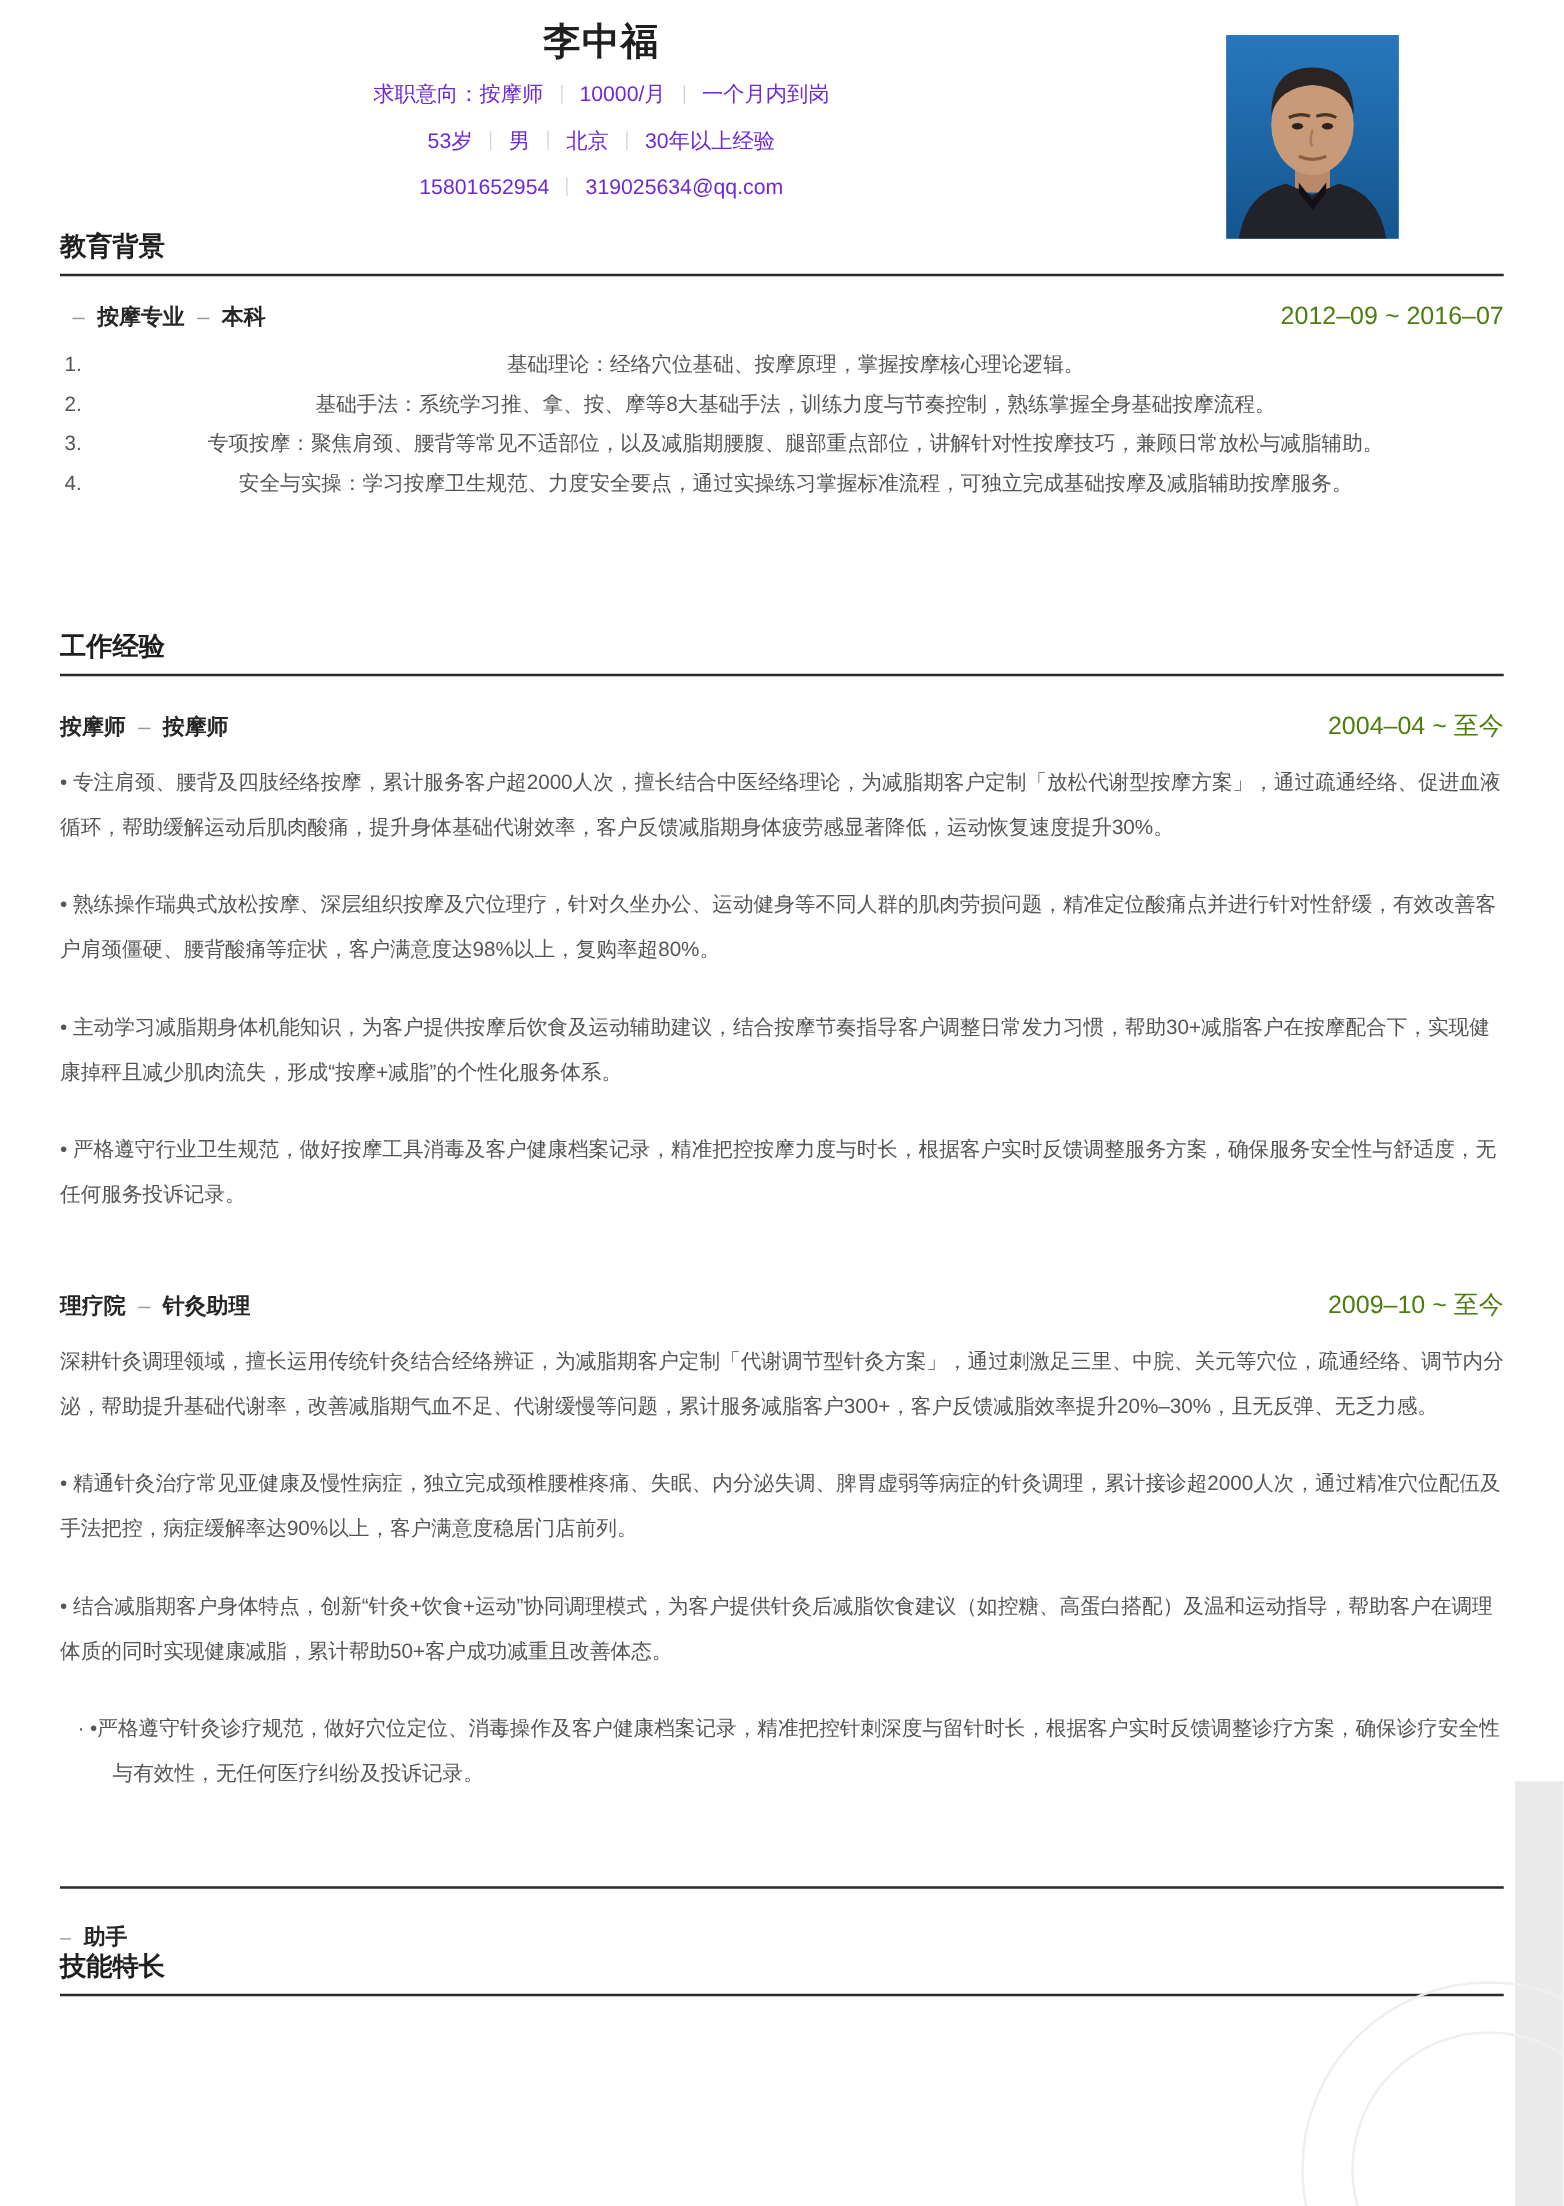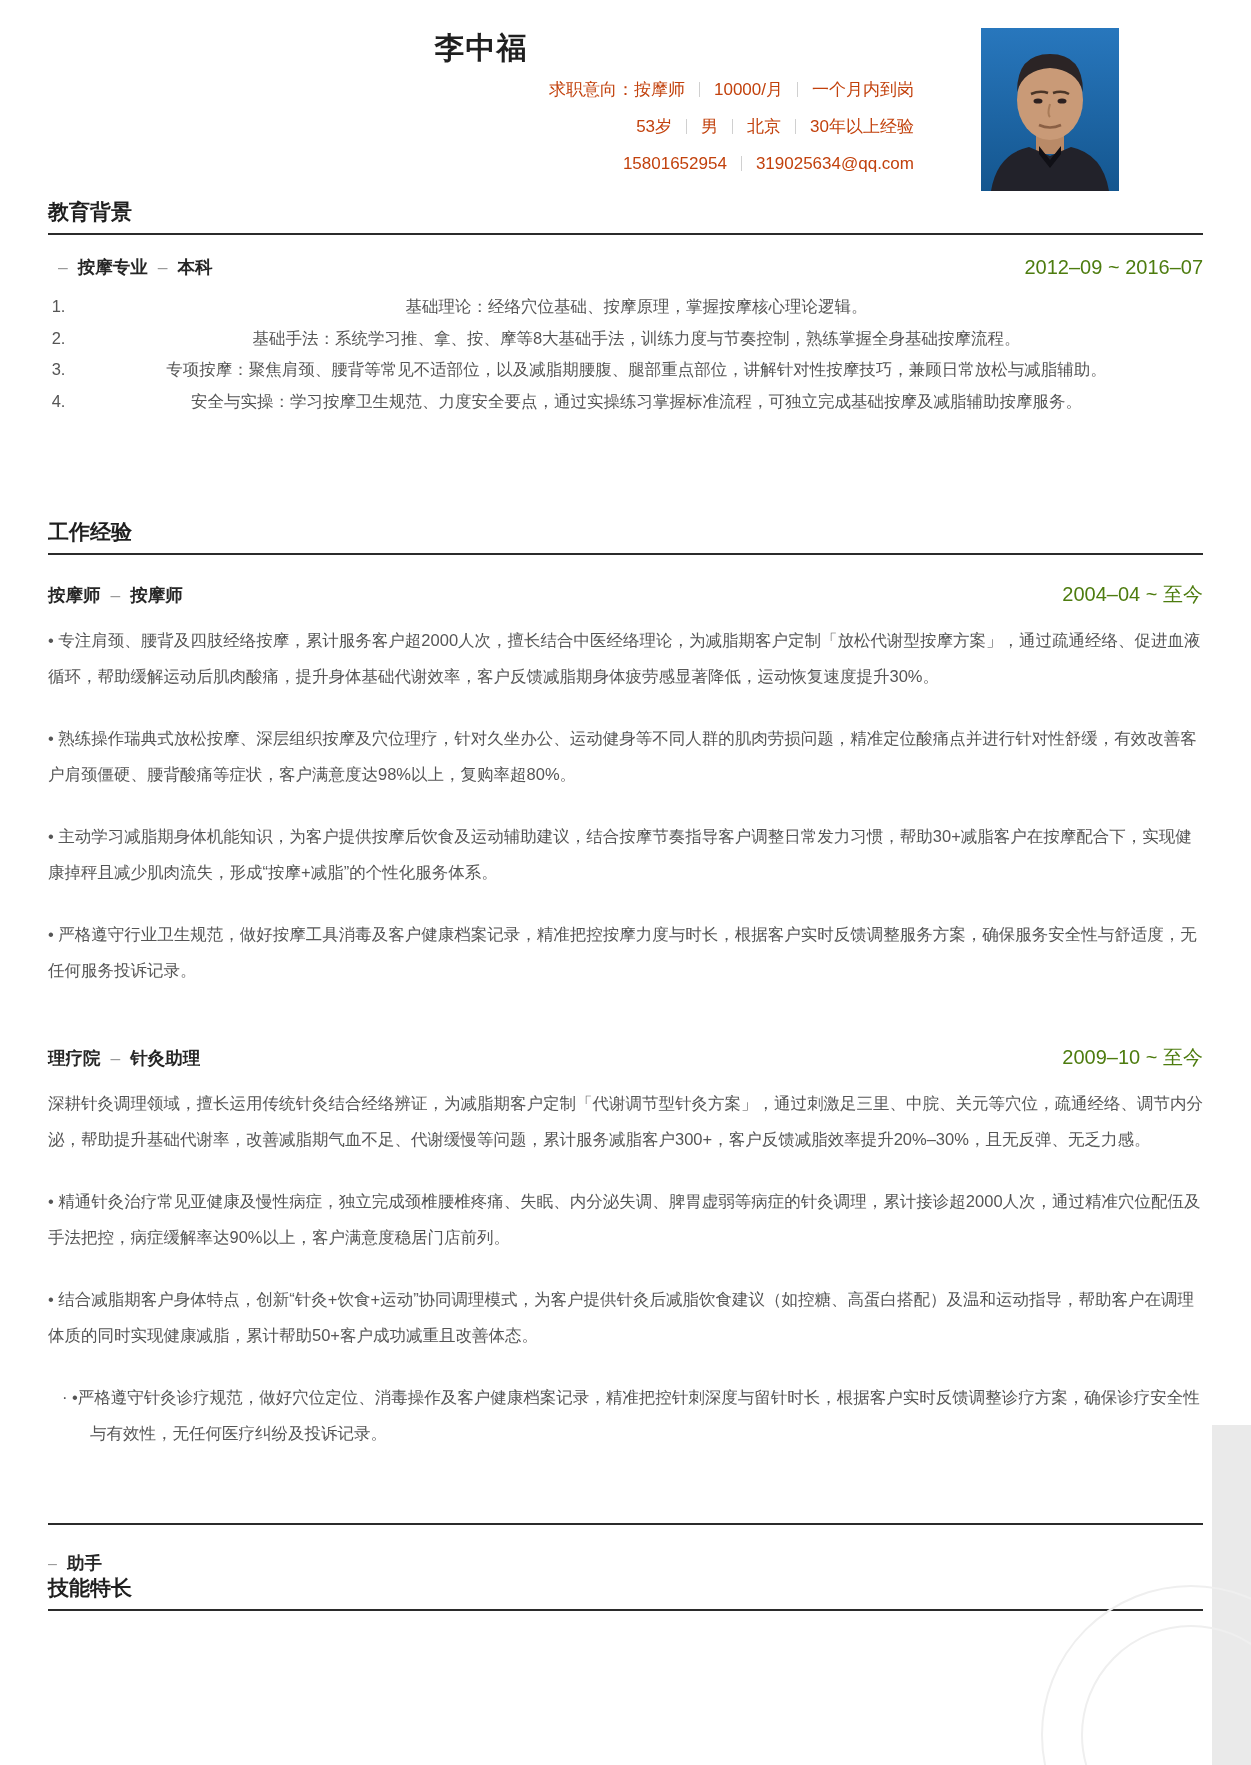--- a/index.html
+++ b/index.html
@@ -5,24 +5,24 @@
   * { margin:0; padding:0; box-sizing:border-box; }
   html,body { background:#fff; }
   body { font-family:"Liberation Sans", sans-serif; }
   .page {
     position:relative; width:1251px; height:1765px;
     background:#fff; overflow:hidden; margin:0 auto;
   }
   .content { padding:0 48px; position:relative; }
 
   
-  .header { position:relative; padding-top:30px; }
+  .header { position:relative; padding-top:16px; }
   .header-text { width:866px; text-align:center; }
   .resume-name { font-size:30px; line-height:36px; font-weight:bold; color:#1f1f1f; letter-spacing:1px; }
-  .info-line { margin-top:11px; font-size:17px; line-height:26px; color:#c2410c;text-align:right; }
+  .info-line { margin-top:11px; font-size:17px; line-height:26px; color:#6d28d9; }
   .info-line:first-of-type { margin-top:16px; }
   .sep { display:inline-block; width:1px; height:15px; background:#d0d0d0; margin:0 14px; vertical-align:-2px; }
   .photo {
     position:absolute; top:28px; left:933px; width:138px; height:163px;
     overflow:hidden; background:#1b67ae;
   }
 
   
   .section-header { font-size:21px; line-height:26px; font-weight:bold; color:#1f1f1f;
     padding-bottom:8px; border-bottom:2px solid #2b2b2b; }

